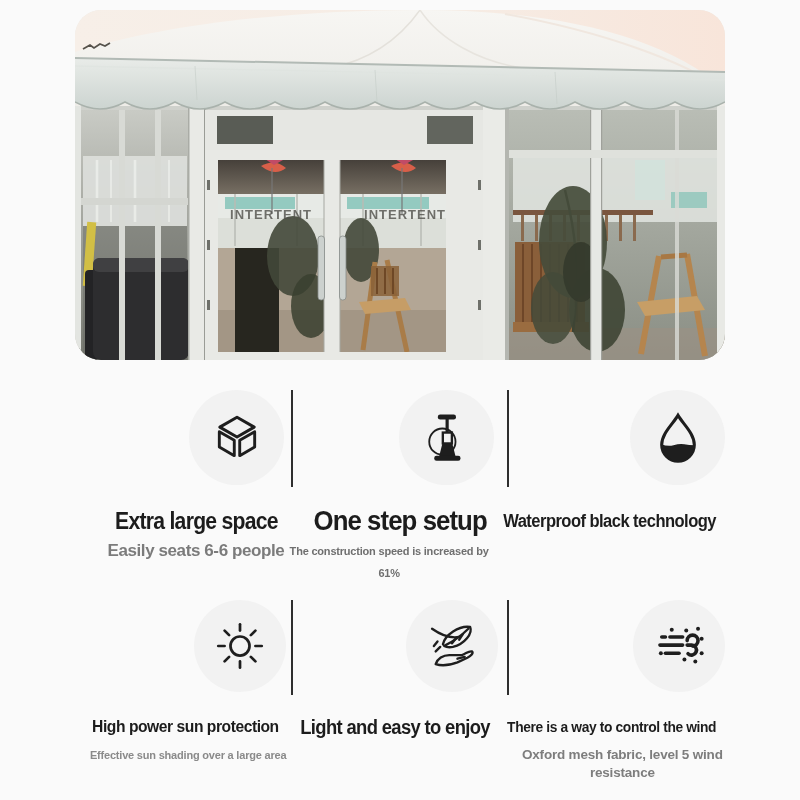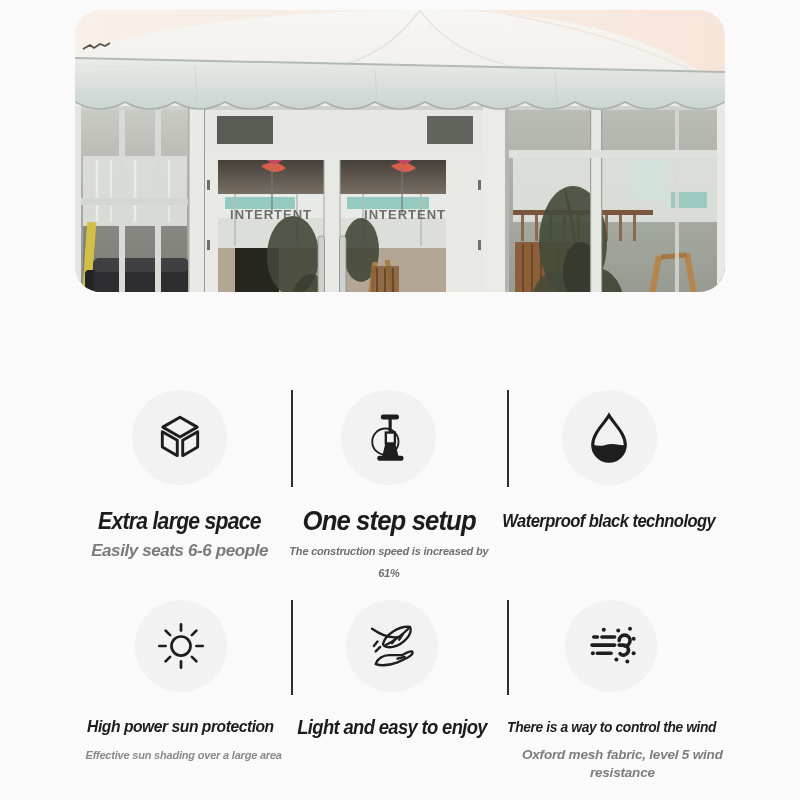--- a/index.html
+++ b/index.html
@@ -4,40 +4,40 @@
 <style>
   html,body{margin:0;padding:0;}
   body{
     width:800px;height:800px;position:relative;overflow:hidden;
     background:#fafafa;
     font-family:"Liberation Sans", sans-serif;
     -webkit-font-smoothing:antialiased;
   }
   
   .photo{
-    position:absolute;left:75px;top:10px;width:650px;height:282px;
+    position:absolute;left:75px;top:10px;width:650px;height:350px;
     border-radius:26px;overflow:hidden;background:#eceae6;
   }
   .photo svg{display:block;}
   
   .feature-row{
     position:absolute;left:75px;width:650px;
     display:grid;grid-template-columns:1fr 1fr 1fr;
   }
   .row-1{top:390px;}
   .row-2{top:600px;}
   .v-divider{
     position:absolute;top:0;width:2px;background:#2e2e2e;
   }
   .row-1 .v-divider{height:97px;}
   .row-2 .v-divider{height:95px;}
   .v-divider.d1{left:calc(33.333% - 1px);}
   .v-divider.d2{left:calc(66.666% - 1px);}
   .feature{
-    display:flex;flex-direction:column;align-items:center;text-align:center;font-style:italic;
+    display:flex;flex-direction:column;align-items:flex-end;text-align:center;
   }
   .icon-circle{
     border-radius:50%;background:#f2f2f2;
     display:flex;align-items:center;justify-content:center;flex:0 0 auto;
   }
   .row-1 .icon-circle{width:95px;height:95px;}
   .row-2 .icon-circle{width:92px;height:92px;}
   .feature-title{
     color:#1c1c1c;font-weight:700;white-space:nowrap;
     transform:scaleX(.92);transform-origin:center;

